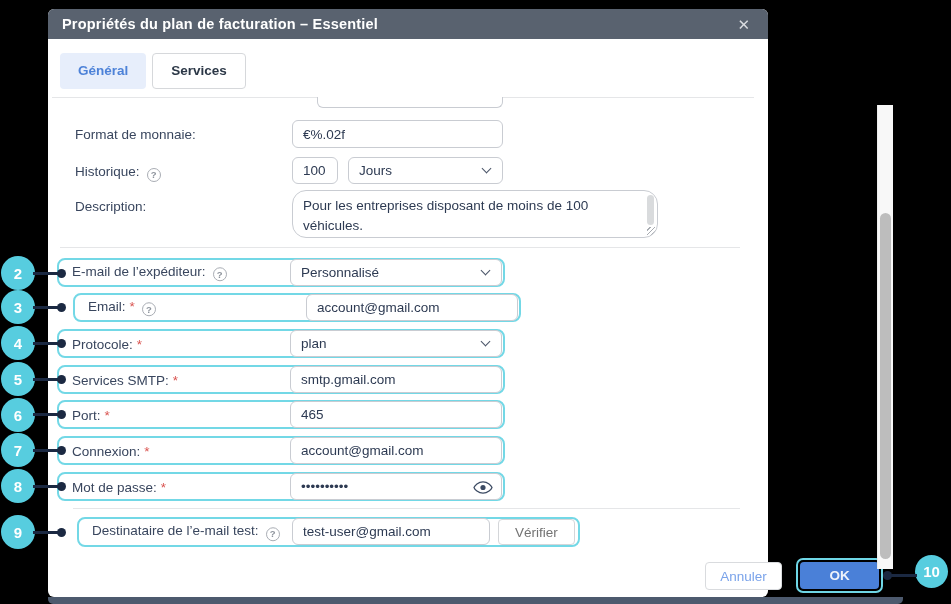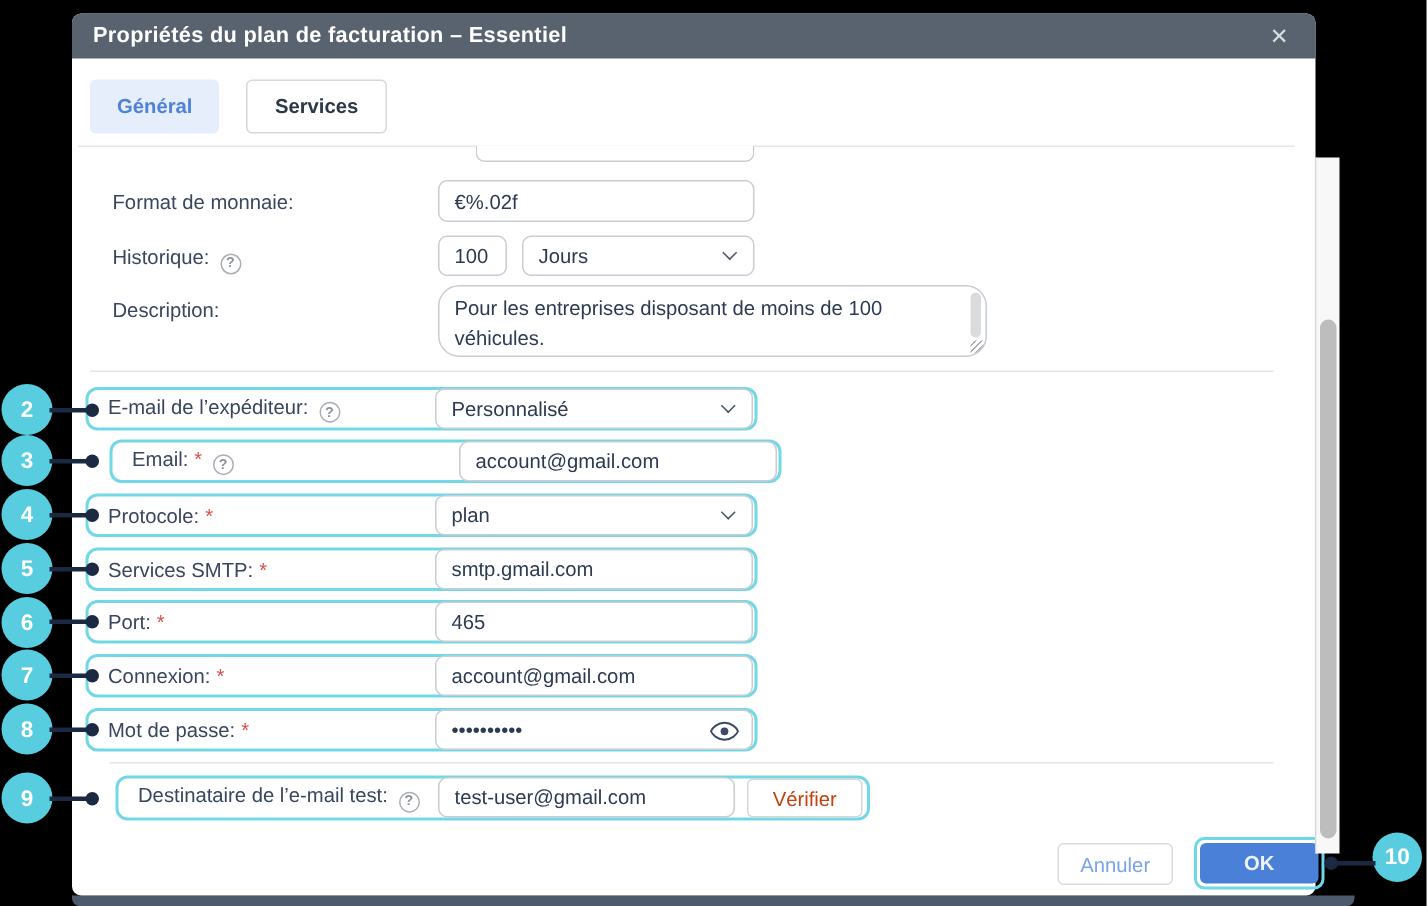--- a/index.html
+++ b/index.html
@@ -6,40 +6,40 @@
   html,body { width:951px; height:604px; }
   body {
     position:relative; background:#000;
     font-family:"Liberation Sans", sans-serif;
     overflow:hidden;
     -webkit-font-smoothing:antialiased;
   }
 
   
   .modal {
-    position:absolute; left:48px; top:9px; width:829px; height:588px;
+    position:absolute; left:48px; top:9px; width:720px; height:588px;
     background:#fff; border-radius:6px;
   }
   .modal-shadow {
     position:absolute; left:48px; top:597px; width:855px; height:7px;
     background:#4d5a6e; border-radius:0 0 5px 5px;
   }
   .modal-header {
     position:absolute; left:0; top:0; right:0; height:30px;
     background:#59626f; border-radius:6px 6px 0 0;
     display:flex; align-items:center; padding:0 14px;
   }
   .modal-title { color:#ffffff; font-size:14.5px; font-weight:bold; letter-spacing:.2px; }
   .close-btn {
     margin-left:auto; color:#d9dce0; font-size:15px; line-height:1;
     cursor:pointer; padding:2px 4px;
   }
 
   
-  .tabs { position:absolute; left:12px; top:44px; display:flex; gap:18px; }
+  .tabs { position:absolute; left:12px; top:44px; display:flex; gap:6px; }
   .tab {
     height:36px; line-height:36px; padding:0 18px; font-size:13.5px; font-weight:bold;
     border-radius:4px; cursor:pointer;
   }
   .tab.active { background:#e7eefb; color:#4d82d8; }
   .tab.inactive { background:#fff; color:#2c3847; border:1px solid #d6d8db; line-height:34px; }
 
   .divider { position:absolute; height:1px; background:#e5e6e8; }
   .div-tabs { left:4px; right:14px; top:88px; }
   .div-mid  { left:12px; right:28px; top:238px; }
@@ -113,21 +113,21 @@
     padding:0 10px; cursor:pointer;
   }
   .eye {
     position:absolute; right:10px; top:6px; width:20px; height:15px; cursor:pointer;
   }
   .row-wide { width:503px; height:30px;margin-left:20px; }
   .row-wide .row-input { left:213px; width:198px; }
   .verify-btn {
     position:absolute; left:419px; top:0px; width:77px; height:26px;
     border:1px solid #d4d6d9; border-radius:4px; background:#fff;
-    color:#c2410c; font-size:13.5px; font-family:"Liberation Sans", sans-serif;
+    color:#737373; font-size:13.5px; font-family:"Liberation Sans", sans-serif;
     cursor:pointer;
   }
 
   
   .btn-cancel {
     position:absolute; left:657px; top:553px; width:77px; height:28px;
     border:1px solid #d9dbde; border-radius:4px; background:#fff;
     color:#7aa3ea; font-size:13.5px; font-family:"Liberation Sans", sans-serif; cursor:pointer;
   }
   .ok-ring {

